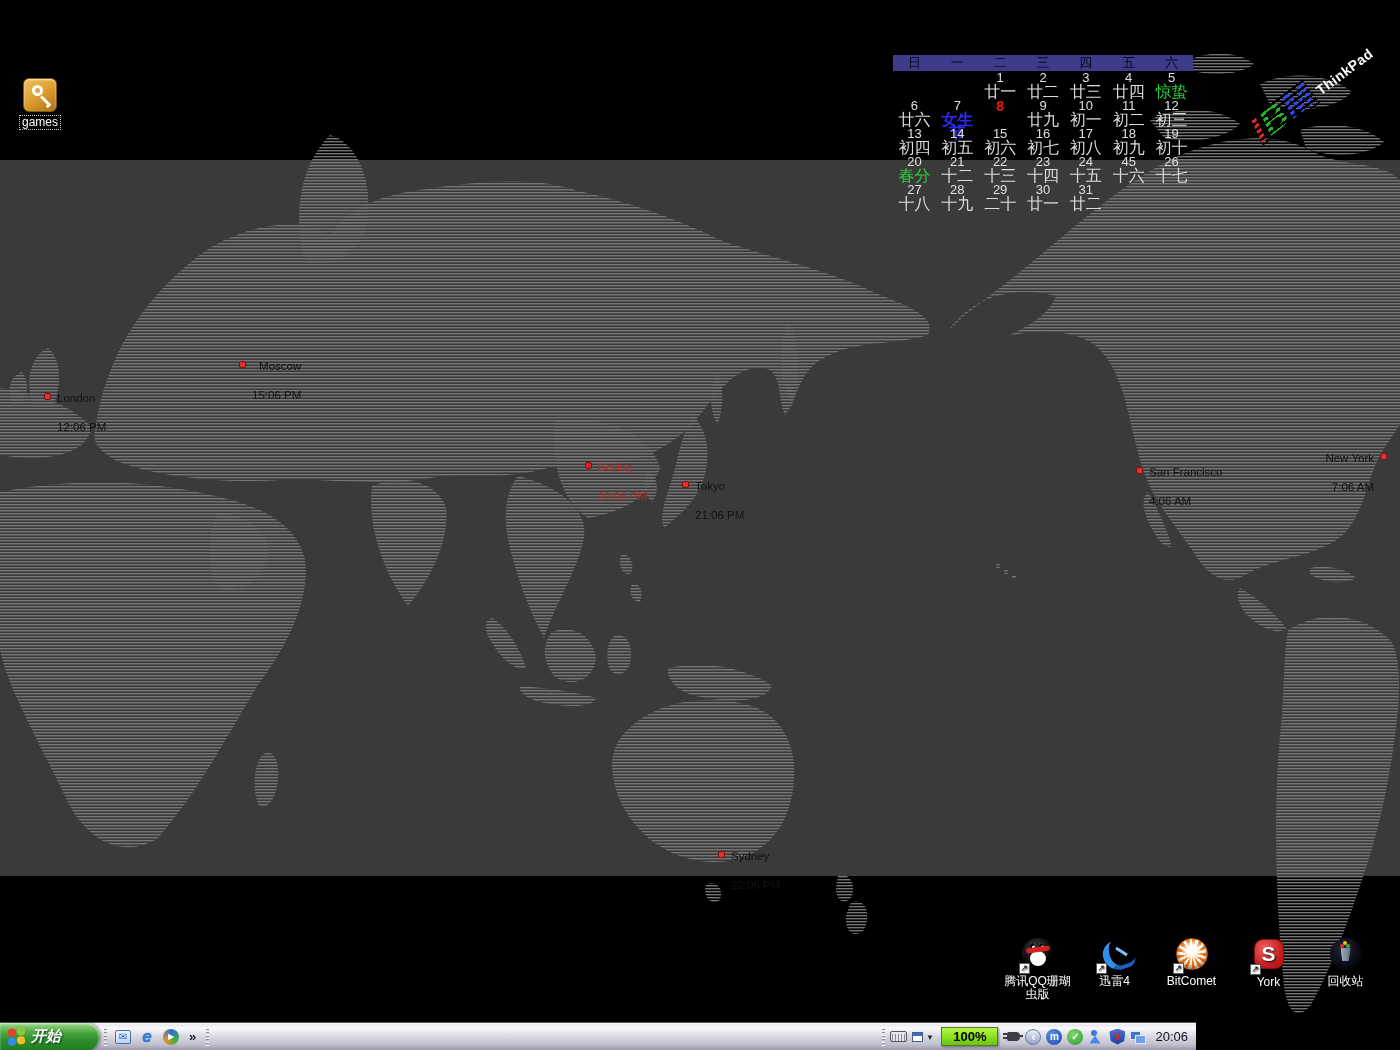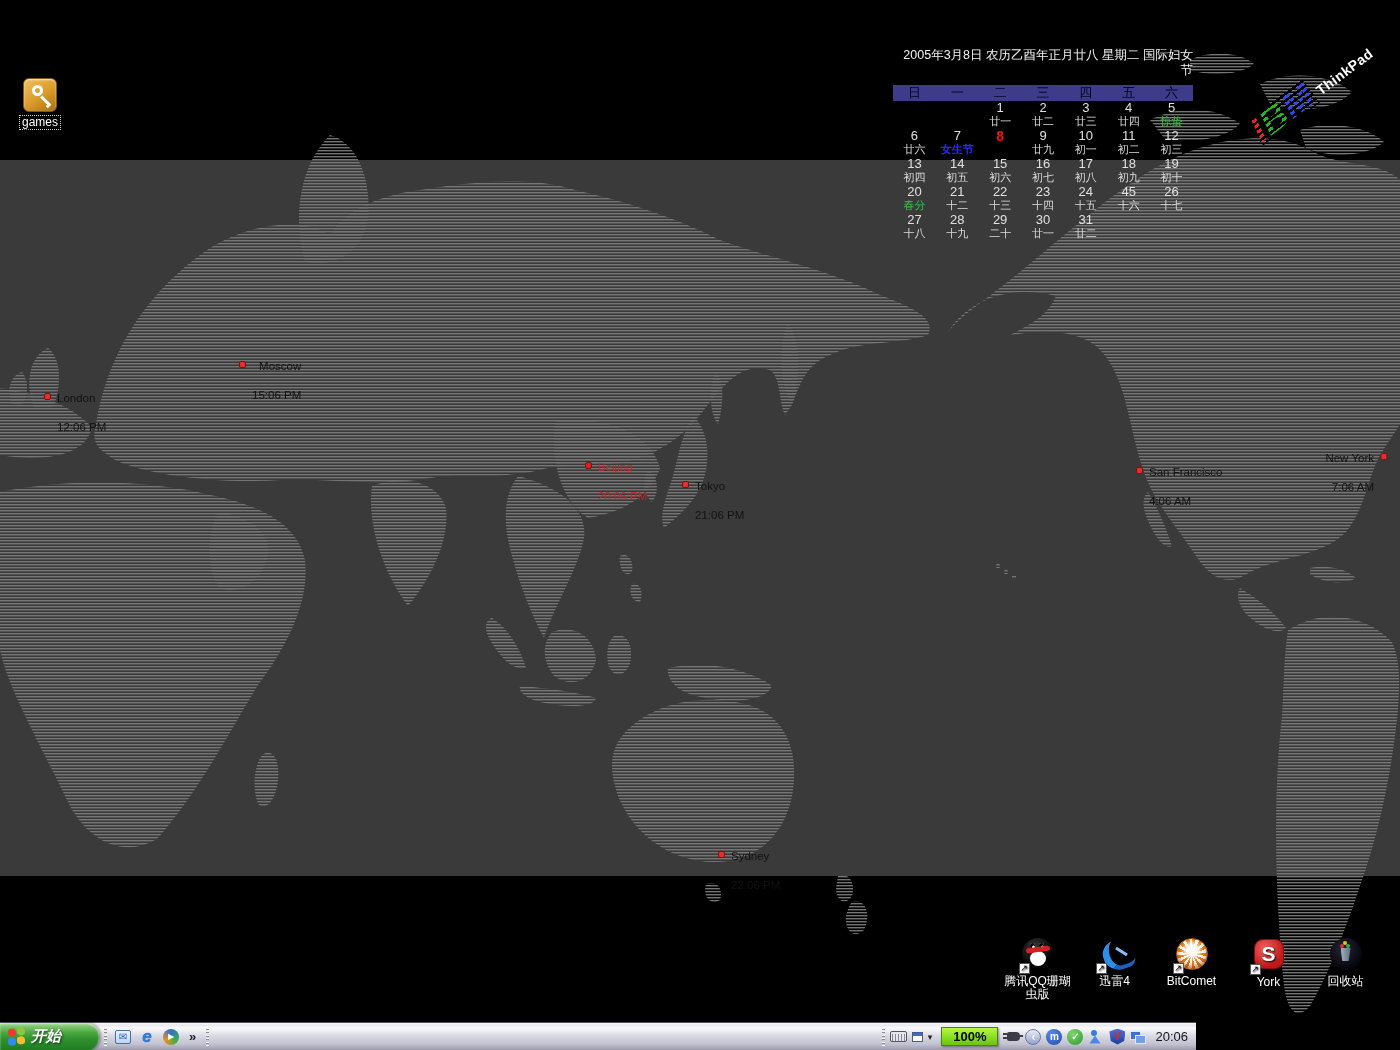--- a/index.html
+++ b/index.html
@@ -20,21 +20,21 @@
   .city.hot .marker{background:#d92020;}
 
   
   .calendar{position:absolute;left:893px;top:48px;width:300px;color:#e8e8e8;}
   .cal-title{font-size:12.5px;line-height:15px;text-align:right;color:#f2f2f2;}
   .cal-week-row{margin-top:7px;height:16px;background:#3c3c8a;display:grid;grid-template-columns:repeat(7,1fr);}
   .cal-week-row span{text-align:center;font-size:13px;line-height:16px;color:#05051e;}
   .cal-grid{display:grid;grid-template-columns:repeat(7,1fr);}
   .cal-cell{height:28px;text-align:center;}
   .cal-cell .d{font-size:13px;line-height:14px;color:#e0e0e0;}
-  .cal-cell .s{font-size:11px;line-height:13px;color:#dcdcdc;}
+  .cal-cell .s{font-size:16px;line-height:13px;color:#dcdcdc;}
   .cal-cell.green .s{color:#2ecc3a;}
   .cal-cell.blue .s{color:#2a2af0;font-weight:bold;}
   .cal-cell.red .d{color:#ee1515;font-weight:bold;font-size:14px;}
 
   
   .ibm-logo{position:absolute;left:1232px;top:38px;width:185px;height:105px;}
   .ibm-rot{transform:rotate(-37deg);transform-origin:50% 60%;display:flex;align-items:flex-end;gap:5px;margin-top:26px;margin-left:6px;}
   .ibm-word{position:relative;font-style:italic;font-weight:900;font-size:37px;line-height:30px;letter-spacing:1px;}
   .ibm-i{color:#e02828}.ibm-b{color:#28b428}.ibm-m{color:#3048e8}
   .ibm-stripes{position:absolute;inset:-2px 0 0 0;background:repeating-linear-gradient(180deg,transparent 0 3px,#000 3px 5.5px);}
@@ -243,21 +243,20 @@
       <div class="city right" style="left: 1387px; top: 452px;">
       <span class="marker"></span>
       <div class="ctext">
         <div class="cname">New York</div>
         <div class="ctime">7:06 AM</div>
       </div>
     </div>
     </div>
 
   <div class="calendar">
-    <div class="cal-title">2005年3月8日 农历乙酉年正月廿八 星期二 国际妇女节</div>
     <div class="cal-week-row">
         <span>日</span>
         <span>一</span>
         <span>二</span>
         <span>三</span>
         <span>四</span>
         <span>五</span>
         <span>六</span>
       </div>
     <div class="cal-grid">

